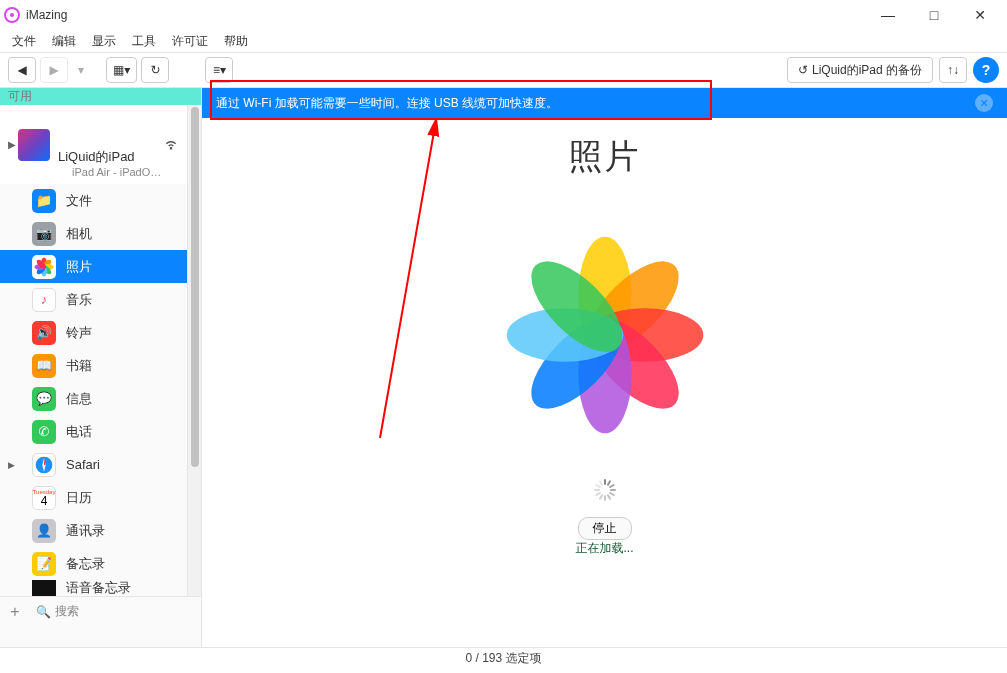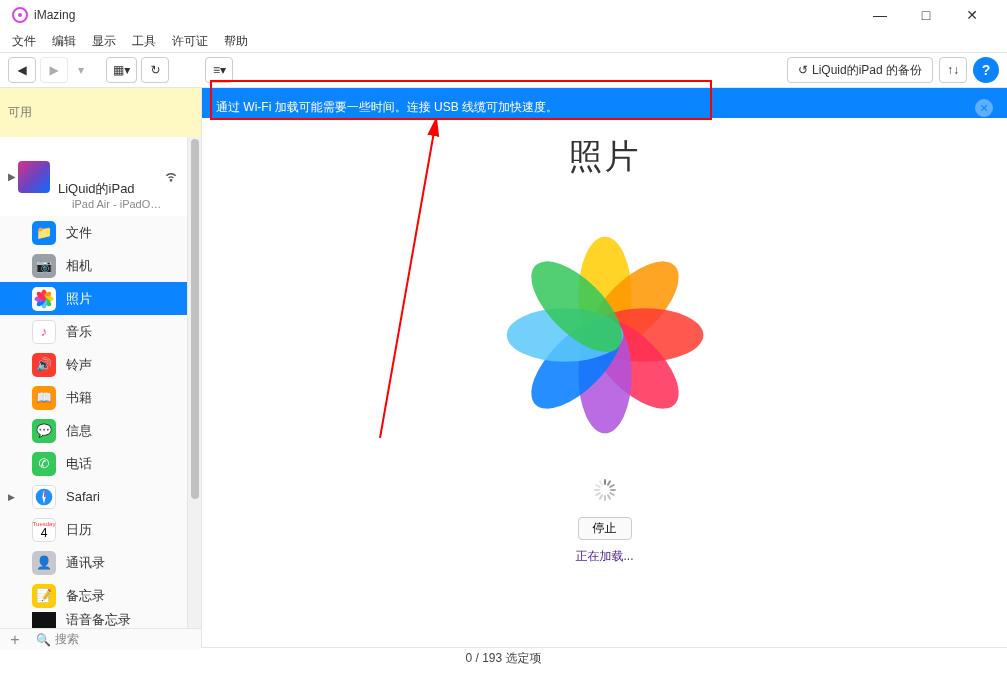--- a/index.html
+++ b/index.html
@@ -1,19 +1,19 @@
 <!DOCTYPE html>
 <html><head>
 <meta charset="utf-8">
 <style>
 * { box-sizing: border-box; margin: 0; padding: 0; font-family: "Segoe UI", "Microsoft YaHei", sans-serif; }
 body { width: 1007px; height: 673px; background: #fff; overflow: hidden; position: relative; font-size: 13px; color: #333; }
 
 
-.title-bar { height: 30px; display: flex; align-items: center; padding: 0 12px; background: #fff; }
+.title-bar { height: 30px; display: flex; align-items: center; padding: 0 4px; background: #fff; }
 .title-bar .app-logo { width: 16px; height: 16px; border: 2px solid #d946ef; border-radius: 50%; display: flex; align-items: center; justify-content: center; margin-right: 6px; }
 .title-bar .app-logo::after { content: ""; width: 4px; height: 4px; background: #d946ef; border-radius: 50%; }
 .title-bar .title { font-size: 12px; color: #333; }
 .win-controls { margin-left: auto; display: flex; }
 .win-btn { width: 46px; height: 30px; display: flex; align-items: center; justify-content: center; font-size: 14px; cursor: default; }
 
 
 .menu-bar { height: 22px; display: flex; padding: 0 4px; }
 .menu-item { padding: 0 8px; font-size: 12px; line-height: 22px; }
 
@@ -24,21 +24,21 @@
 .tool-sep { width: 8px; }
 .toolbar-right { margin-left: auto; display: flex; align-items: center; gap: 6px; }
 .pill-btn { height: 26px; border: 1px solid #ccc; border-radius: 4px; padding: 0 10px; display: flex; align-items: center; gap: 4px; font-size: 12px; }
 .help-btn { width: 26px; height: 26px; border-radius: 50%; background: #0a84ff; color: #fff; display: flex; align-items: center; justify-content: center; font-weight: bold; font-size: 14px; }
 
 
 .body-row { display: flex; height: calc(673px - 30px - 22px - 36px - 26px); }
 
 
 .sidebar { width: 202px; border-right: 1px solid #e5e5e5; display: flex; flex-direction: column; background: #fafafa; }
-.sidebar-section-h { padding: 16px 8px; font-size: 12px; color: #777; background: #fef9c3; }
+.sidebar-section-h { padding: 0 8px; font-size: 12px; color: #777; background: #5eead4; }
 .device-row { display: flex; align-items: center; padding: 6px 8px; background: #fff; }
 .disclosure { width: 10px; font-size: 10px; color: #666; }
 .dev-thumb { width: 32px; height: 32px; border-radius: 4px; background: linear-gradient(135deg,#d63384 0%, #6f42c1 50%, #0d6efd 100%); margin-right: 8px; }
 .dev-labels { flex: 1; min-width: 0; }
 .dev-name { font-size: 13px; font-weight: 500; margin-top: 37px; }
 .dev-sub { font-size: 11px; color: #888; white-space: nowrap; overflow: hidden; text-overflow: ellipsis; padding-left: 14px; }
 .wifi-ic { font-size: 14px; color: #555; }
 .side-list { flex: 1; overflow: hidden; }
 .side-item { display: flex; align-items: center; height: 33px; padding: 0 6px 0 32px; gap: 10px; font-size: 13px; }
 .side-item.selected { background: #0a84ff; color: #fff; }
@@ -58,30 +58,30 @@
 .ic-notes { background: #ffcc00; color:#8a6d00;}
 .ic-voice { background: #111; }
 .sidebar-bottom { border-top: 1px solid #e5e5e5; height: 30px; display: flex; align-items: center; padding: 0 6px; gap: 6px; background: #fafafa; }
 .add-btn { font-size: 16px; color: #888; width: 18px; text-align: center; }
 .search-sm { flex: 1; display: flex; align-items: center; gap: 4px; border-radius: 4px; padding: 2px 6px; color: #888; font-size: 12px; }
 .scrollbar-track { width: 14px; background: #f1f1f1; border-left: 1px solid #e5e5e5; display:flex; flex-direction:column; align-items:center; }
 .scrollbar-thumb { width: 8px; background: #c1c1c1; border-radius:4px; margin-top:2px; }
 
 
 .main { flex: 1; display: flex; flex-direction: column; position: relative; }
-.info-banner { height: 30px; background: #0a84ff; color: #fff; display: flex; padding: 11px 14px; font-size: 12px; position: relative;}
+.info-banner { height: 30px; background: #0a84ff; color: #fff; display: flex; align-items: center; padding: 11px 14px; font-size: 12px; position: relative;}
 .info-banner .close-x { margin-left: auto; width: 18px; height: 18px; border-radius: 50%; background: rgba(255,255,255,0.35); display:flex; align-items:center; justify-content:center; font-size:11px; color:#0a84ff;}
 .annot-rect { position: absolute; left: 210px; top: 80px; width: 502px; height: 40px; border: 2px solid #ff0000; pointer-events: none; z-index: 50; }
 .annot-arrow { position: absolute; z-index:49; pointer-events:none; }
 .content { flex:1; display:flex; flex-direction:column; align-items:center; padding-top: 10px; }
 .big-title { font-size: 34px; font-weight: 400; margin: 6px 0 30px 0; letter-spacing: 2px;}
 .photos-flower { width: 250px; height: 250px; }
 .spinner { margin-top: 18px; font-size: 18px; color: #888; }
-.stop-btn { margin-top: 10px; border:1px solid #ccc; border-radius:4px; padding: 2px 14px; font-size:12px; background:#fafafa;}
-.loading-txt { margin-top: 8px; font-size: 12px; color:#4c1d95;}
+.stop-btn { margin-top: 10px; border:1px solid #ccc; border-radius:10px; padding: 2px 14px; font-size:12px; background:#fafafa;}
+.loading-txt { font-size: 12px; color:#14532d;}
 .status-bar { height: 22px; border-top: 1px solid #e5e5e5; display:flex; align-items:center; justify-content:center; font-size:12px; color:#444; }
 .photos-icon-sm { width:24px; height:24px; }
 </style>
 </head>
 <body>
 
 <div class="title-bar">
   <div class="app-logo"></div>
   <div class="title">iMazing</div>
   <div class="win-controls">

